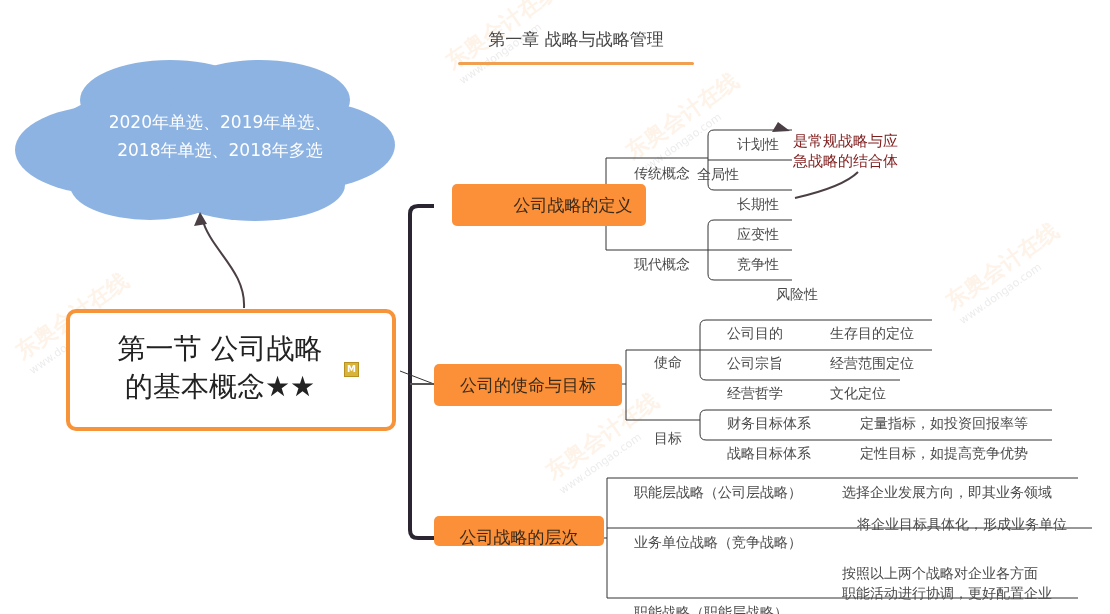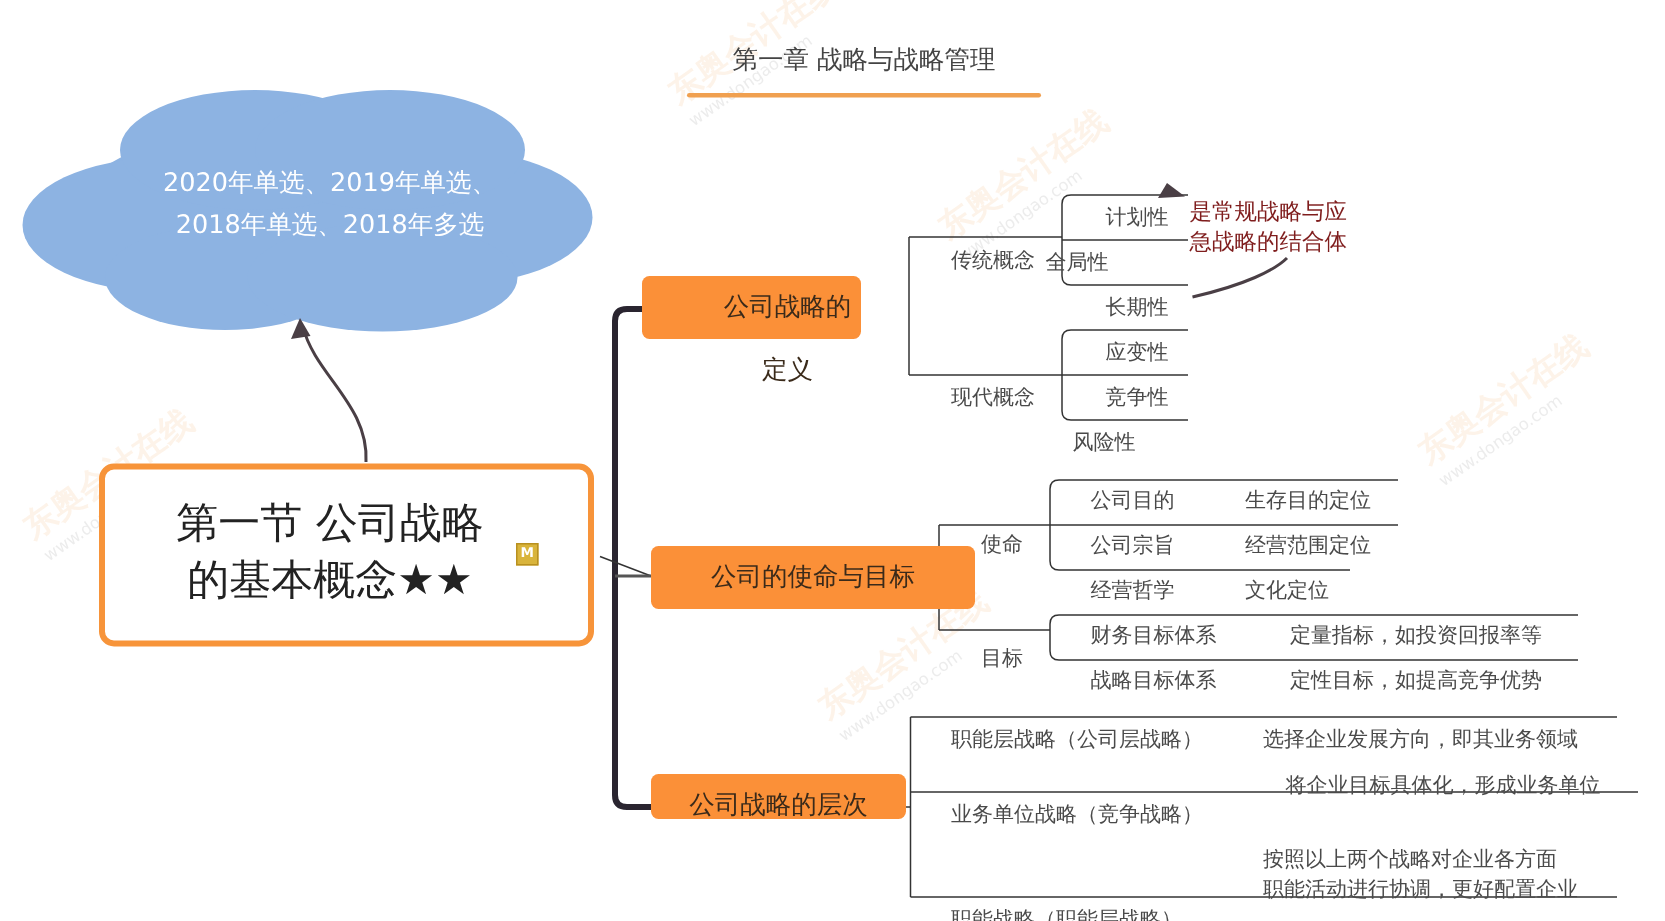--- a/index.html
+++ b/index.html
@@ -88,35 +88,35 @@
   <div>2018年单选、2018年多选</div>
 </div>
 
 <div class="abs central"></div>
 <div class="abs central-text">
   <div>第一节 公司战略</div>
   <div>的基本概念★★</div>
 </div>
 <div class="abs m-badge">M</div>
 
-<div class="abs topic" style="left:428px;top:184px;width:146px;height:42px;line-height:42px;padding-left:48px;">
+<div class="abs topic" style="left:452px;top:184px;width:194px;height:42px;line-height:42px;padding-left:48px;">
   <span>公司战略的定义</span></div>
-<div class="abs topic" style="left:434px;top:364px;width:216px;height:42px;line-height:42px;">
+<div class="abs topic" style="left:434px;top:364px;width:188px;height:42px;line-height:42px;">
   <span>公司的使命与目标</span></div>
 <div class="abs topic" style="left:434px;top:516px;width:170px;height:30px;line-height:42px;">
   <span>公司战略的层次</span></div>
 
 <div class="abs lbl" style="left:634px;top:137px;">传统概念</div>
 <div class="abs lbl" style="left:634px;top:228px;">现代概念</div>
 <div class="abs lbl" style="left:737px;top:108px;">计划性</div>
 <div class="abs lbl" style="left:697px;top:138px;">全局性</div>
 <div class="abs lbl" style="left:737px;top:168px;">长期性</div>
 <div class="abs lbl" style="left:737px;top:198px;">应变性</div>
 <div class="abs lbl" style="left:737px;top:228px;">竞争性</div>
-<div class="abs lbl" style="left:715px;top:258px;">风险性</div>
+<div class="abs lbl" style="left:776px;top:258px;">风险性</div>
 <div class="abs note" style="left:793px;top:131px;">
   <div>是常规战略与应</div>
   <div>急战略的结合体</div>
 </div>
 
 <div class="abs lbl" style="left:654px;top:326px;">使命</div>
 <div class="abs lbl" style="left:654px;top:402px;font-family:Liberation Mono, monospace;">目标</div>
 <div class="abs lbl" style="left:727px;top:297px;">公司目的</div>
 <div class="abs lbl" style="left:830px;top:297px;">生存目的定位</div>
 <div class="abs lbl" style="left:727px;top:327px;">公司宗旨</div>

